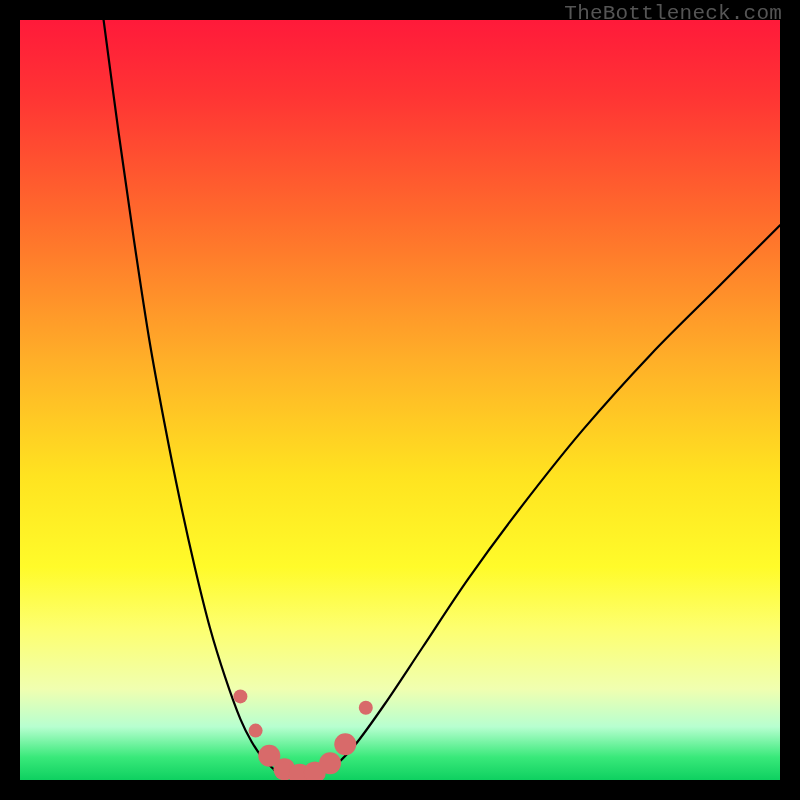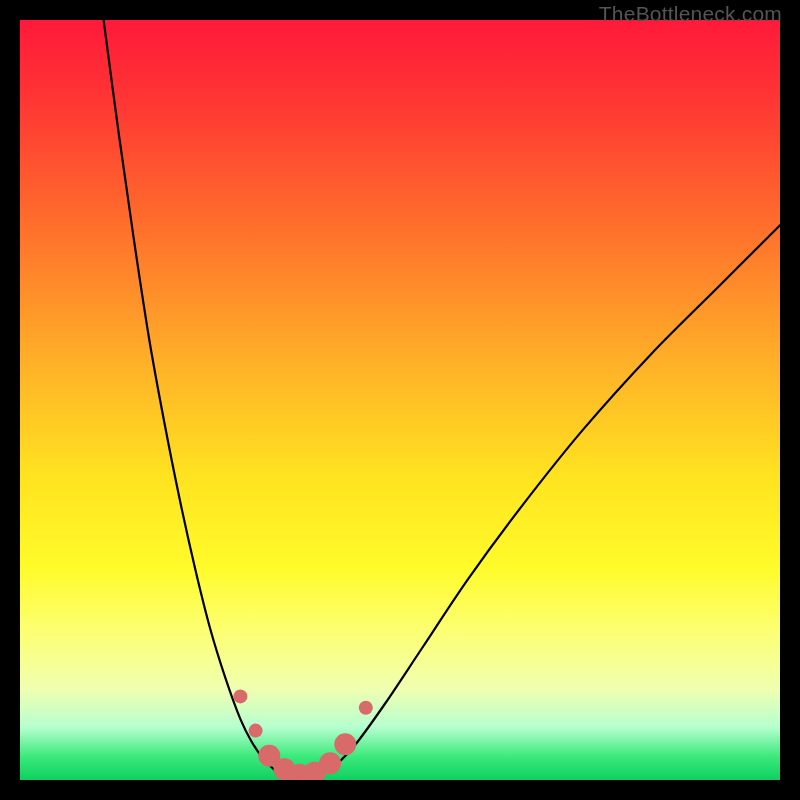--- a/index.html
+++ b/index.html
@@ -31,21 +31,21 @@
       #39e97a 97%,
       #0ed060 100%
     );
   }
   .watermark {
     position: absolute;
     top: 2px;
     right: 18px;
     font-size: 21px;
     color: #555555;
-    font-family: Liberation Sans, sans-serif;
+    font-family: Liberation Mono, monospace;
     letter-spacing: 0.2px;
     margin-left: 8px;
   }
   svg.curves {
     position: absolute;
     left: 20px;
     top: 20px;
     width: 760px;
     height: 760px;
   }

